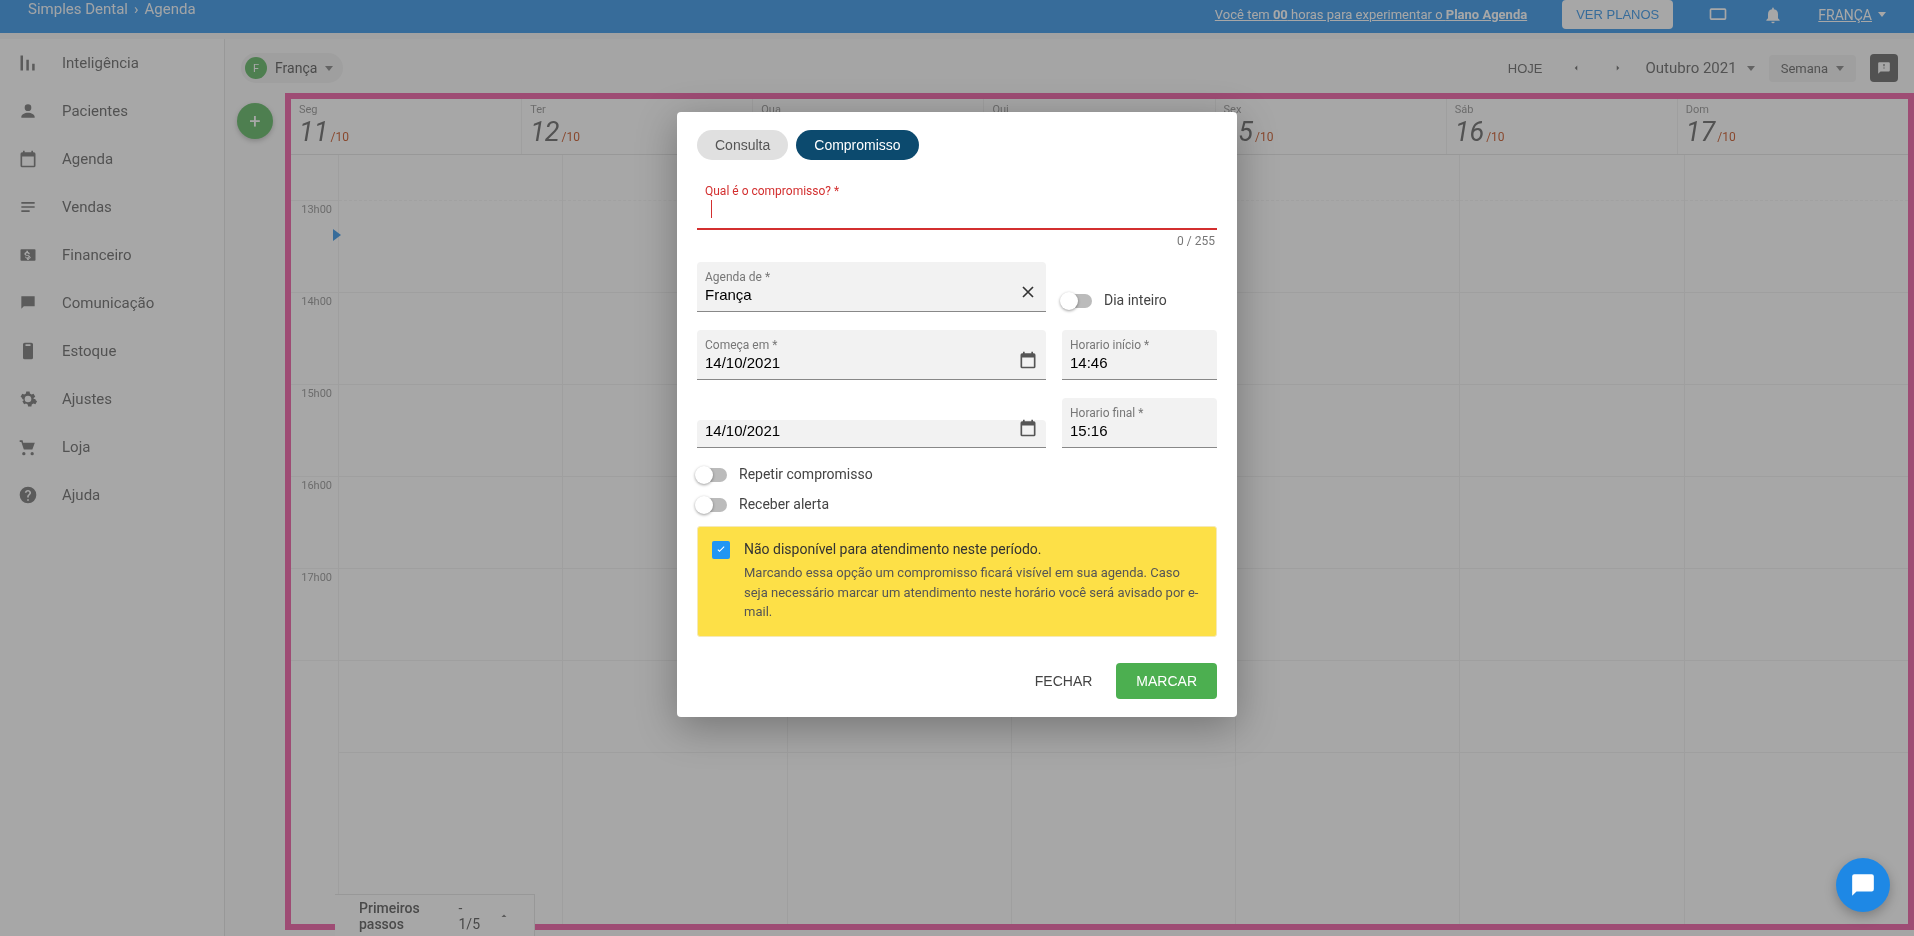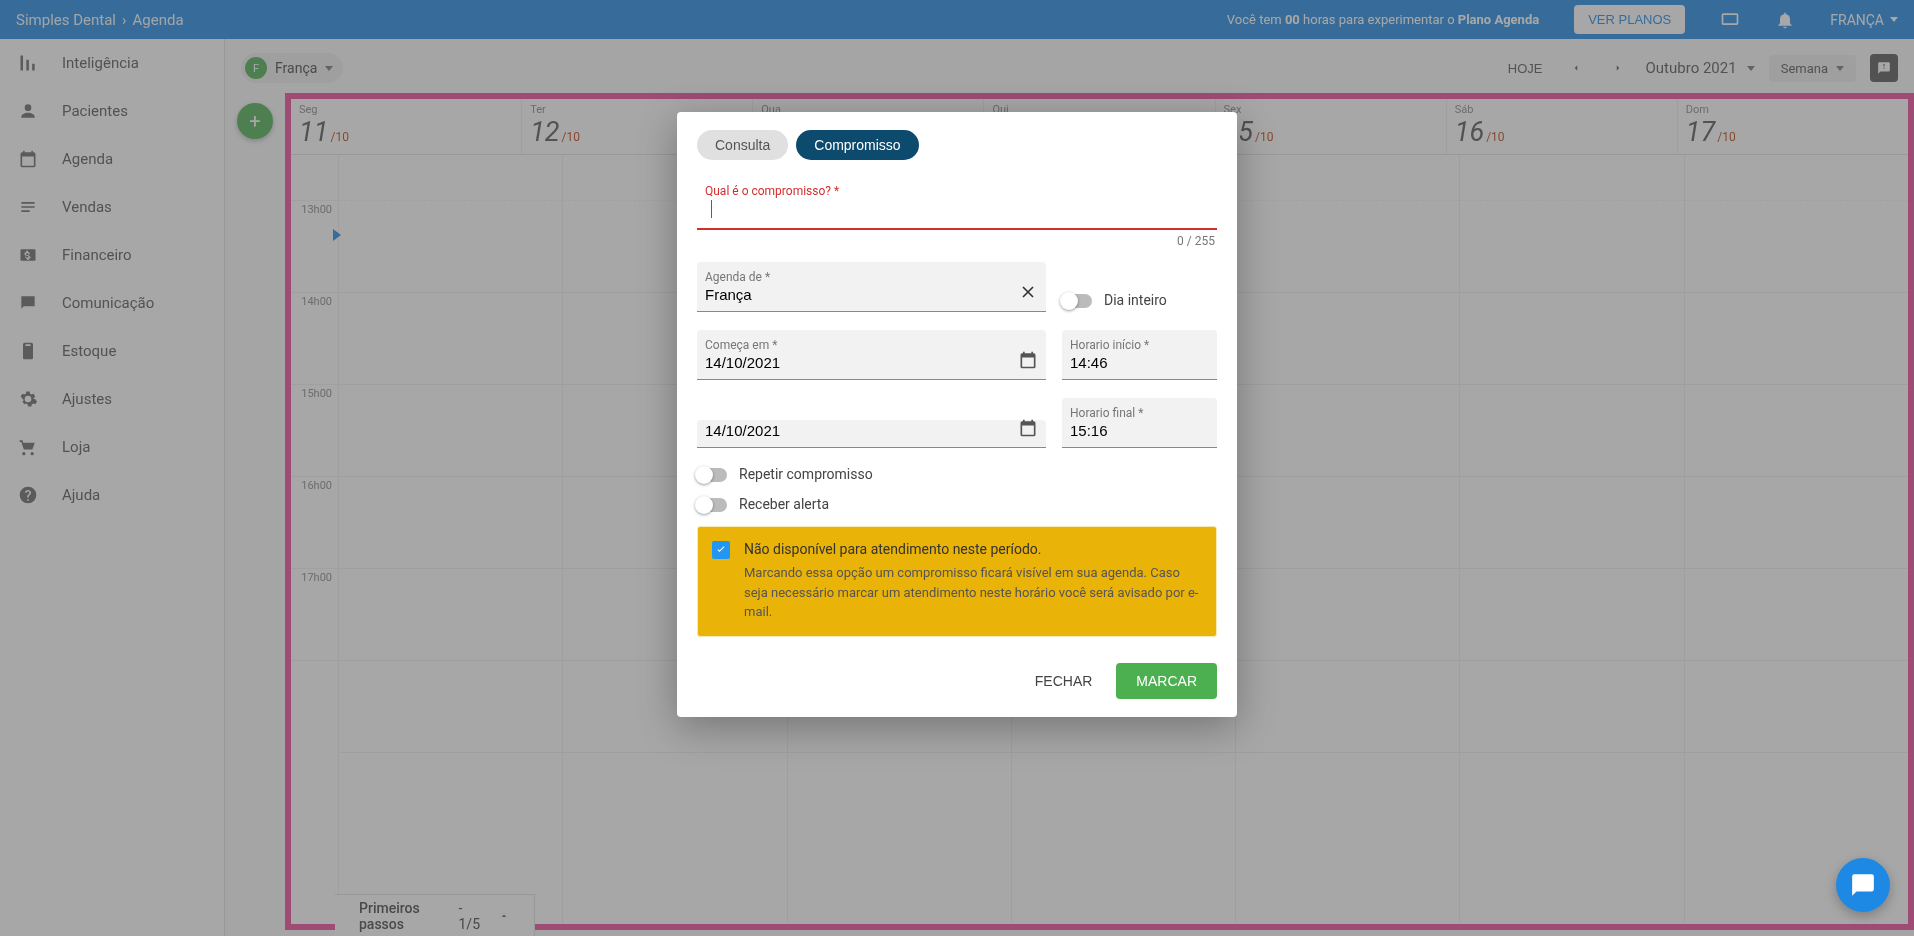--- a/index.html
+++ b/index.html
@@ -8,33 +8,33 @@
     background: #f5f5f5;
     color: #333;
     overflow: hidden;
     height: 936px;
     width: 1914px;
     position: relative;
   }
   
   
   .header {
-    height: 39px;
+    height: 33px;
     background: #1e88e5;
     display: flex;
-    align-items: center;
-    padding: 0 16px;
+    align-items: flex-start;
+    padding: 0 28px;
     color: #fff;
     font-size: 14px;
     position: relative;
   }
   .breadcrumb { display: flex; align-items: center; gap: 6px; font-size: 15px; }
   .breadcrumb span { opacity: .95; }
   .chevron-small { opacity: .8; }
-  .header-right { margin-left: auto; display: flex; align-items: center; gap: 35px; }
+  .header-right { margin-left: auto; display: flex; align-items: center; gap: 35px; text-decoration: underline; }
   .trial-text { font-size: 13px; }
   .trial-text b { font-weight: 700; }
   .btn-planos {
     background: #fff;
     color: #1e88e5;
     border: none;
     padding: 7px 14px;
     border-radius: 4px;
     font-size: 13px;
     font-weight: 500;
@@ -214,21 +214,21 @@
   }
   .toggle::after {
     content: ''; position: absolute;
     width: 18px; height: 18px; border-radius: 50%;
     background: #fff; box-shadow: 0 1px 3px rgba(0,0,0,.4);
     top: -2px; left: -2px;
   }
   .toggle-label { font-size: 14px; color: #444; }
   
   .note-box {
-    background: #eab308;
+    background: #fde047;
     border: 1px solid #f5e9b8;
     border-radius: 3px;
     padding: 14px 14px 14px 46px;
     position: relative;
     margin: 8px 0 26px;
   }
   .note-check {
     position: absolute; left: 14px; top: 14px;
     width: 18px; height: 18px; background: #2196f3;
     border-radius: 2px; display: flex; align-items: center; justify-content: center;

